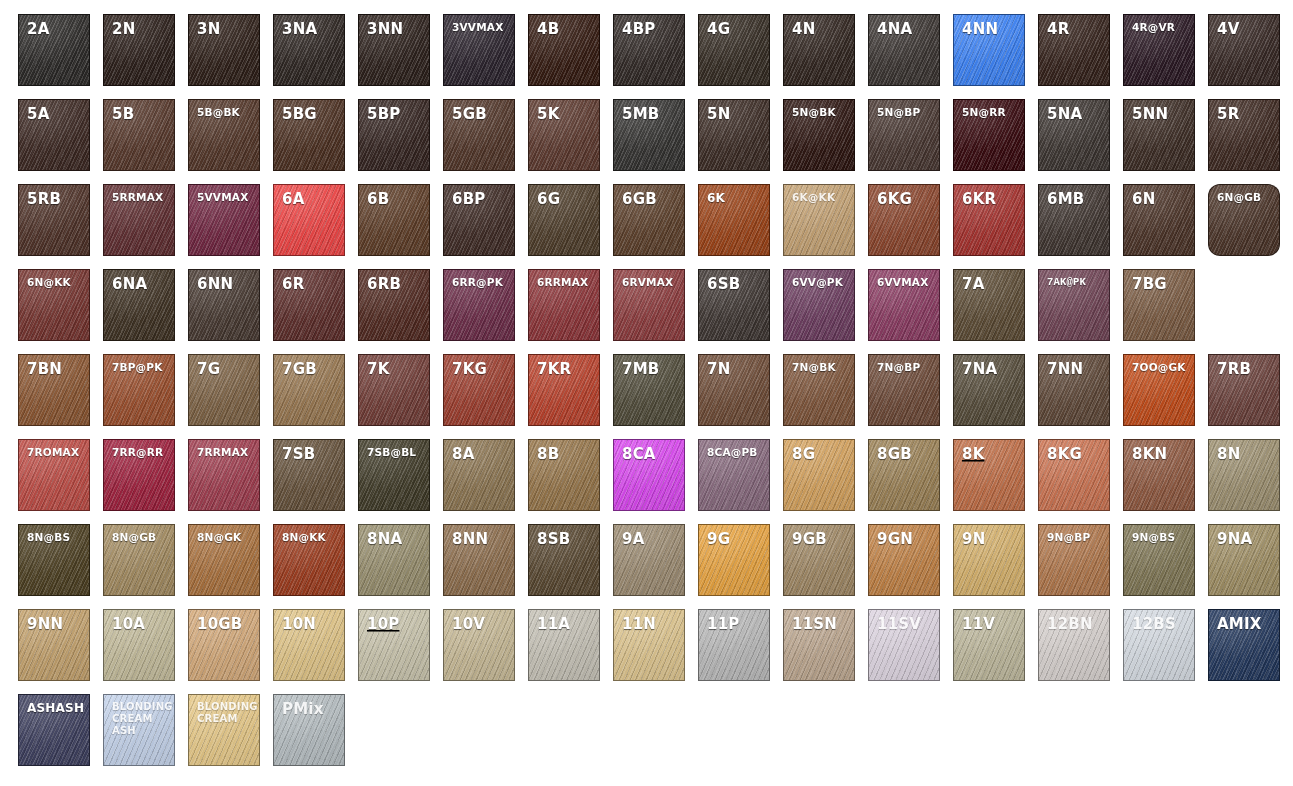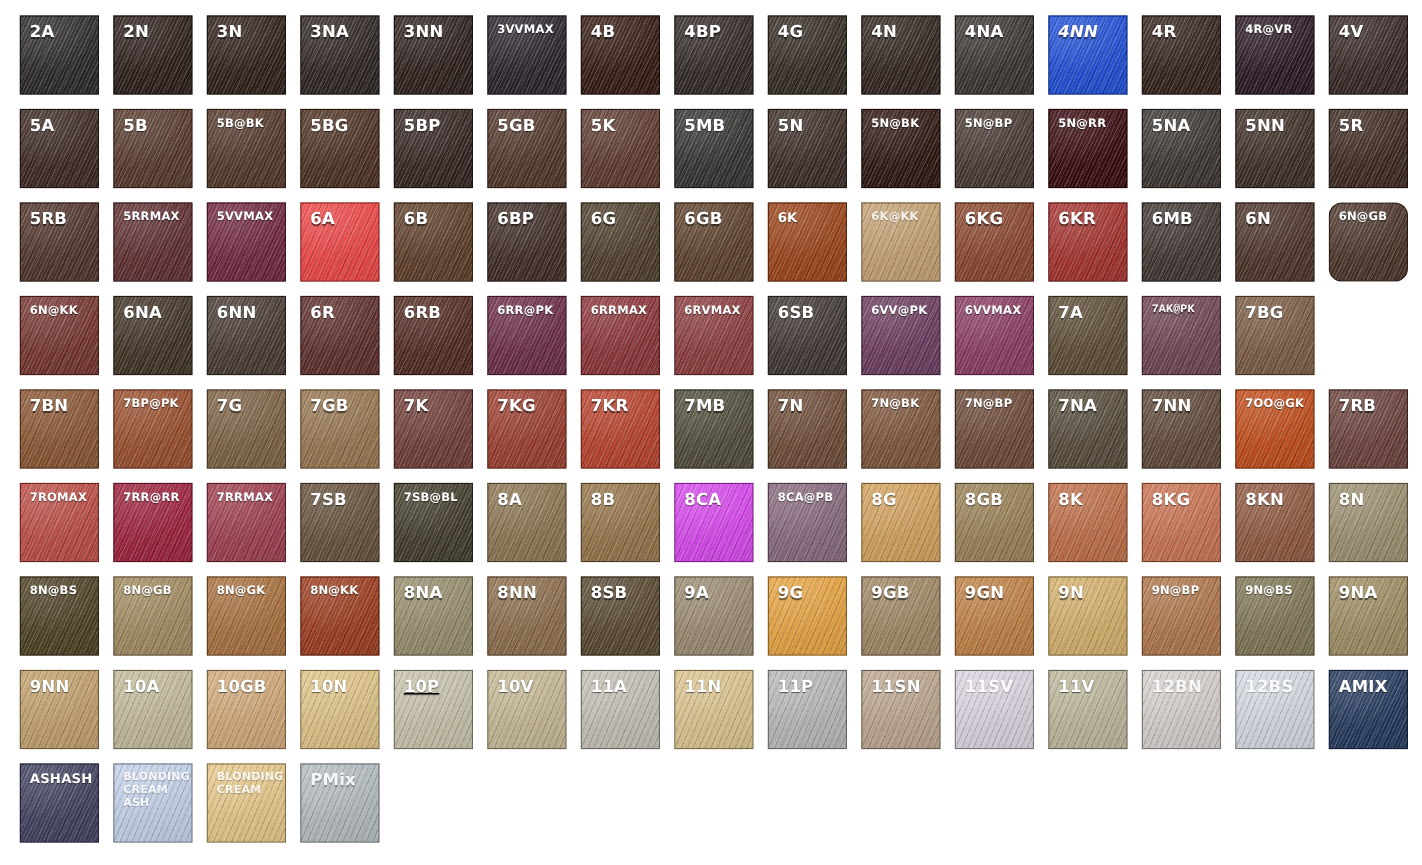--- a/index.html
+++ b/index.html
@@ -112,21 +112,21 @@
       </div>
       <div class="swatch s-lg" style="background-color: rgb(51, 42, 33);">
         <span class="label">4G</span>
       </div>
       <div class="swatch s-lg" style="background-color: rgb(47, 35, 29);">
         <span class="label">4N</span>
       </div>
       <div class="swatch s-lg" style="background-color: rgb(57, 51, 48);">
         <span class="label">4NA</span>
       </div>
-      <div class="swatch s-lg" style="background-color: #1d4ed8; font-style: italic;">
+      <div class="swatch s-lg" style="background-color: #3b82f6;">
         <span class="label">4NN</span>
       </div>
       <div class="swatch s-lg" style="background-color: rgb(51, 32, 25);">
         <span class="label">4R</span>
       </div>
       <div class="swatch s-sm" style="background-color: rgb(41, 23, 34);">
         <span class="label">4R@VR</span>
       </div>
       <div class="swatch s-lg" style="background-color: rgb(53, 38, 34);">
         <span class="label">4V</span>
@@ -344,21 +344,21 @@
       </div>
       <div class="swatch s-sm" style="background-color: rgb(134, 104, 124);">
         <span class="label">8CA@PB</span>
       </div>
       <div class="swatch s-lg" style="background-color: rgb(212, 161, 92);">
         <span class="label">8G</span>
       </div>
       <div class="swatch s-lg" style="background-color: rgb(154, 128, 84);">
         <span class="label">8GB</span>
       </div>
-      <div class="swatch s-lg" style="background-color: rgb(192, 109, 69);">
+      <div class="swatch s-lg" style="background-color: rgb(192, 109, 69); text-decoration: underline;">
         <span class="label">8K</span>
       </div>
       <div class="swatch s-lg" style="background-color: rgb(203, 114, 80);">
         <span class="label">8KG</span>
       </div>
       <div class="swatch s-lg" style="background-color: rgb(142, 87, 62);">
         <span class="label">8KN</span>
       </div>
       <div class="swatch s-lg" style="background-color: rgb(156, 143, 111);">
         <span class="label">8N</span>

